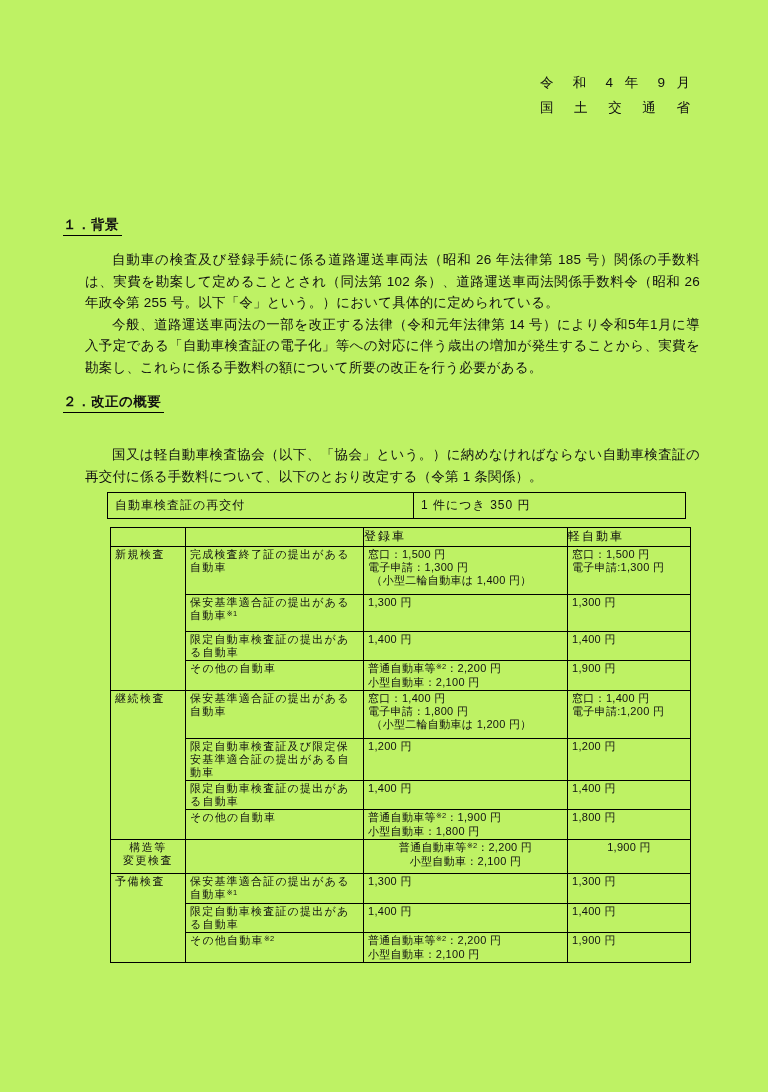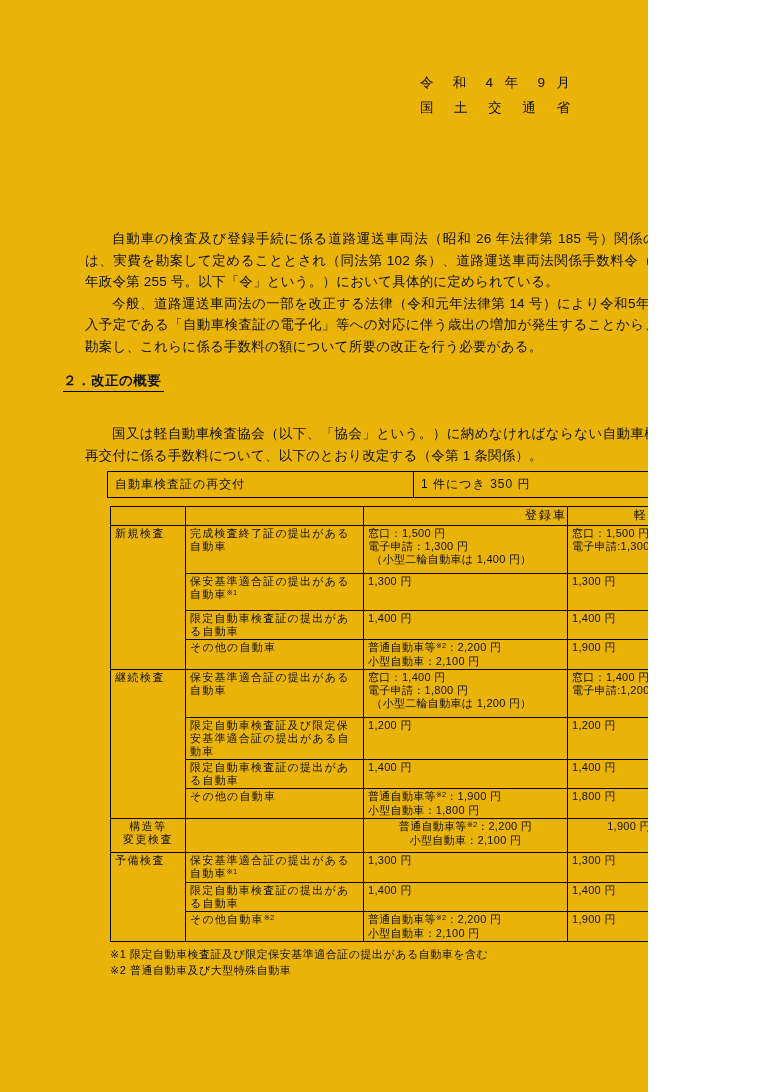--- a/index.html
+++ b/index.html
@@ -1,17 +1,17 @@
 <!DOCTYPE html>
 <html lang="ja"><head>
 <meta charset="utf-8">
 <style>
   html,body { margin:0; padding:0; background:#ffffff; }
   .page {
-    position:relative; width:648px; height:1092px; background:#eab308;
+    position:relative; width:768px; height:1092px; background:#bef264;
     color:#111; font-family:"Liberation Sans","DejaVu Sans",sans-serif;
     overflow:hidden;
   }
   
   .header-block { position:absolute; top:70px; right:78px; width:150px; }
   .header-block div {
     height:25px; line-height:25px; font-size:13.5px;
     text-align:justify; text-align-last:justify; white-space:normal;
   }
   
@@ -38,21 +38,21 @@
     padding:0 0 0 7px; letter-spacing:1px; white-space:nowrap;
   }
   
   table.fee2 {
     margin:8px 0 0 47px; border-collapse:collapse; table-layout:fixed;
     width:580px; font-size:11px;
   }
   table.fee2 th, table.fee2 td {
     border:1.3px solid #000; vertical-align:top; padding:1px 4px; font-weight:normal;
   }
-  table.fee2 thead th { text-align:right; font-size:12px; letter-spacing:2px; height:18px; padding:0; }
+  table.fee2 thead th { text-align:left; font-size:12px; letter-spacing:2px; height:18px; padding:0; }
   table.fee2 td div { line-height:13px; white-space:pre; }
   td.cat { letter-spacing:1.5px; }
   td.desc { letter-spacing:1.2px; }
   td.fee { letter-spacing:0.3px; }
   .sup { font-size:7.5px; position:relative; top:-3px; letter-spacing:0; }
   .notes { margin:5px 0 0 47px; font-size:11px; line-height:15.5px; letter-spacing:0.5px; }
   .notes div { white-space:pre; }
 </style>
 </head>
 <body>
@@ -60,20 +60,21 @@
 <div class="page">
 
   <div class="header-block">
     <div>令 和 4 年 9 月</div>
     <div>国 土 交 通 省</div>
   </div>
 
 
   <div class="content">
 
+    <h2 class="sec"><span class="hd">１．背景</span></h2>
     <p class="bodytext first-para">自動車の検査及び登録手続に係る道路運送車両法（昭和 26 年法律第 185 号）関係の手数料は、実費を勘案して定めることとされ（同法第 102 条）、道路運送車両法関係手数料令（昭和 26 年政令第 255 号。以下「令」という。）において具体的に定められている。</p>
     <p class="bodytext">今般、道路運送車両法の一部を改正する法律（令和元年法律第 14 号）により令和5年1月に導入予定である「自動車検査証の電子化」等への対応に伴う歳出の増加が発生することから、実費を勘案し、これらに係る手数料の額について所要の改正を行う必要がある。</p>
 
     <h2 class="sec second"><span class="hd">２．改正の概要</span></h2>
     <p class="bodytext intro1">国又は軽自動車検査協会（以下、「協会」という。）に納めなければならない自動車検査証の再交付に係る手数料について、以下のとおり改定する（令第 1 条関係）。</p>
 
     <table class="fee1">
       <colgroup>
           <col style="width:306px">
           <col style="width:272px">
@@ -261,19 +262,15 @@
               <div>普通自動車等<span class="sup">※2</span>：2,200 円</div>
               <div>小型自動車：2,100 円</div>
             </td>
             <td class="fee">
               <div>1,900 円</div>
             </td>
           </tr>
         </tbody>
     </table>
 
-    <div class="notes">
-      <div>※1 限定自動車検査証及び限定保安基準適合証の提出がある自動車を含む</div>
-      <div>※2 普通自動車及び大型特殊自動車</div>
-    </div>
 
   </div>
 </div>
 
 </body></html>

